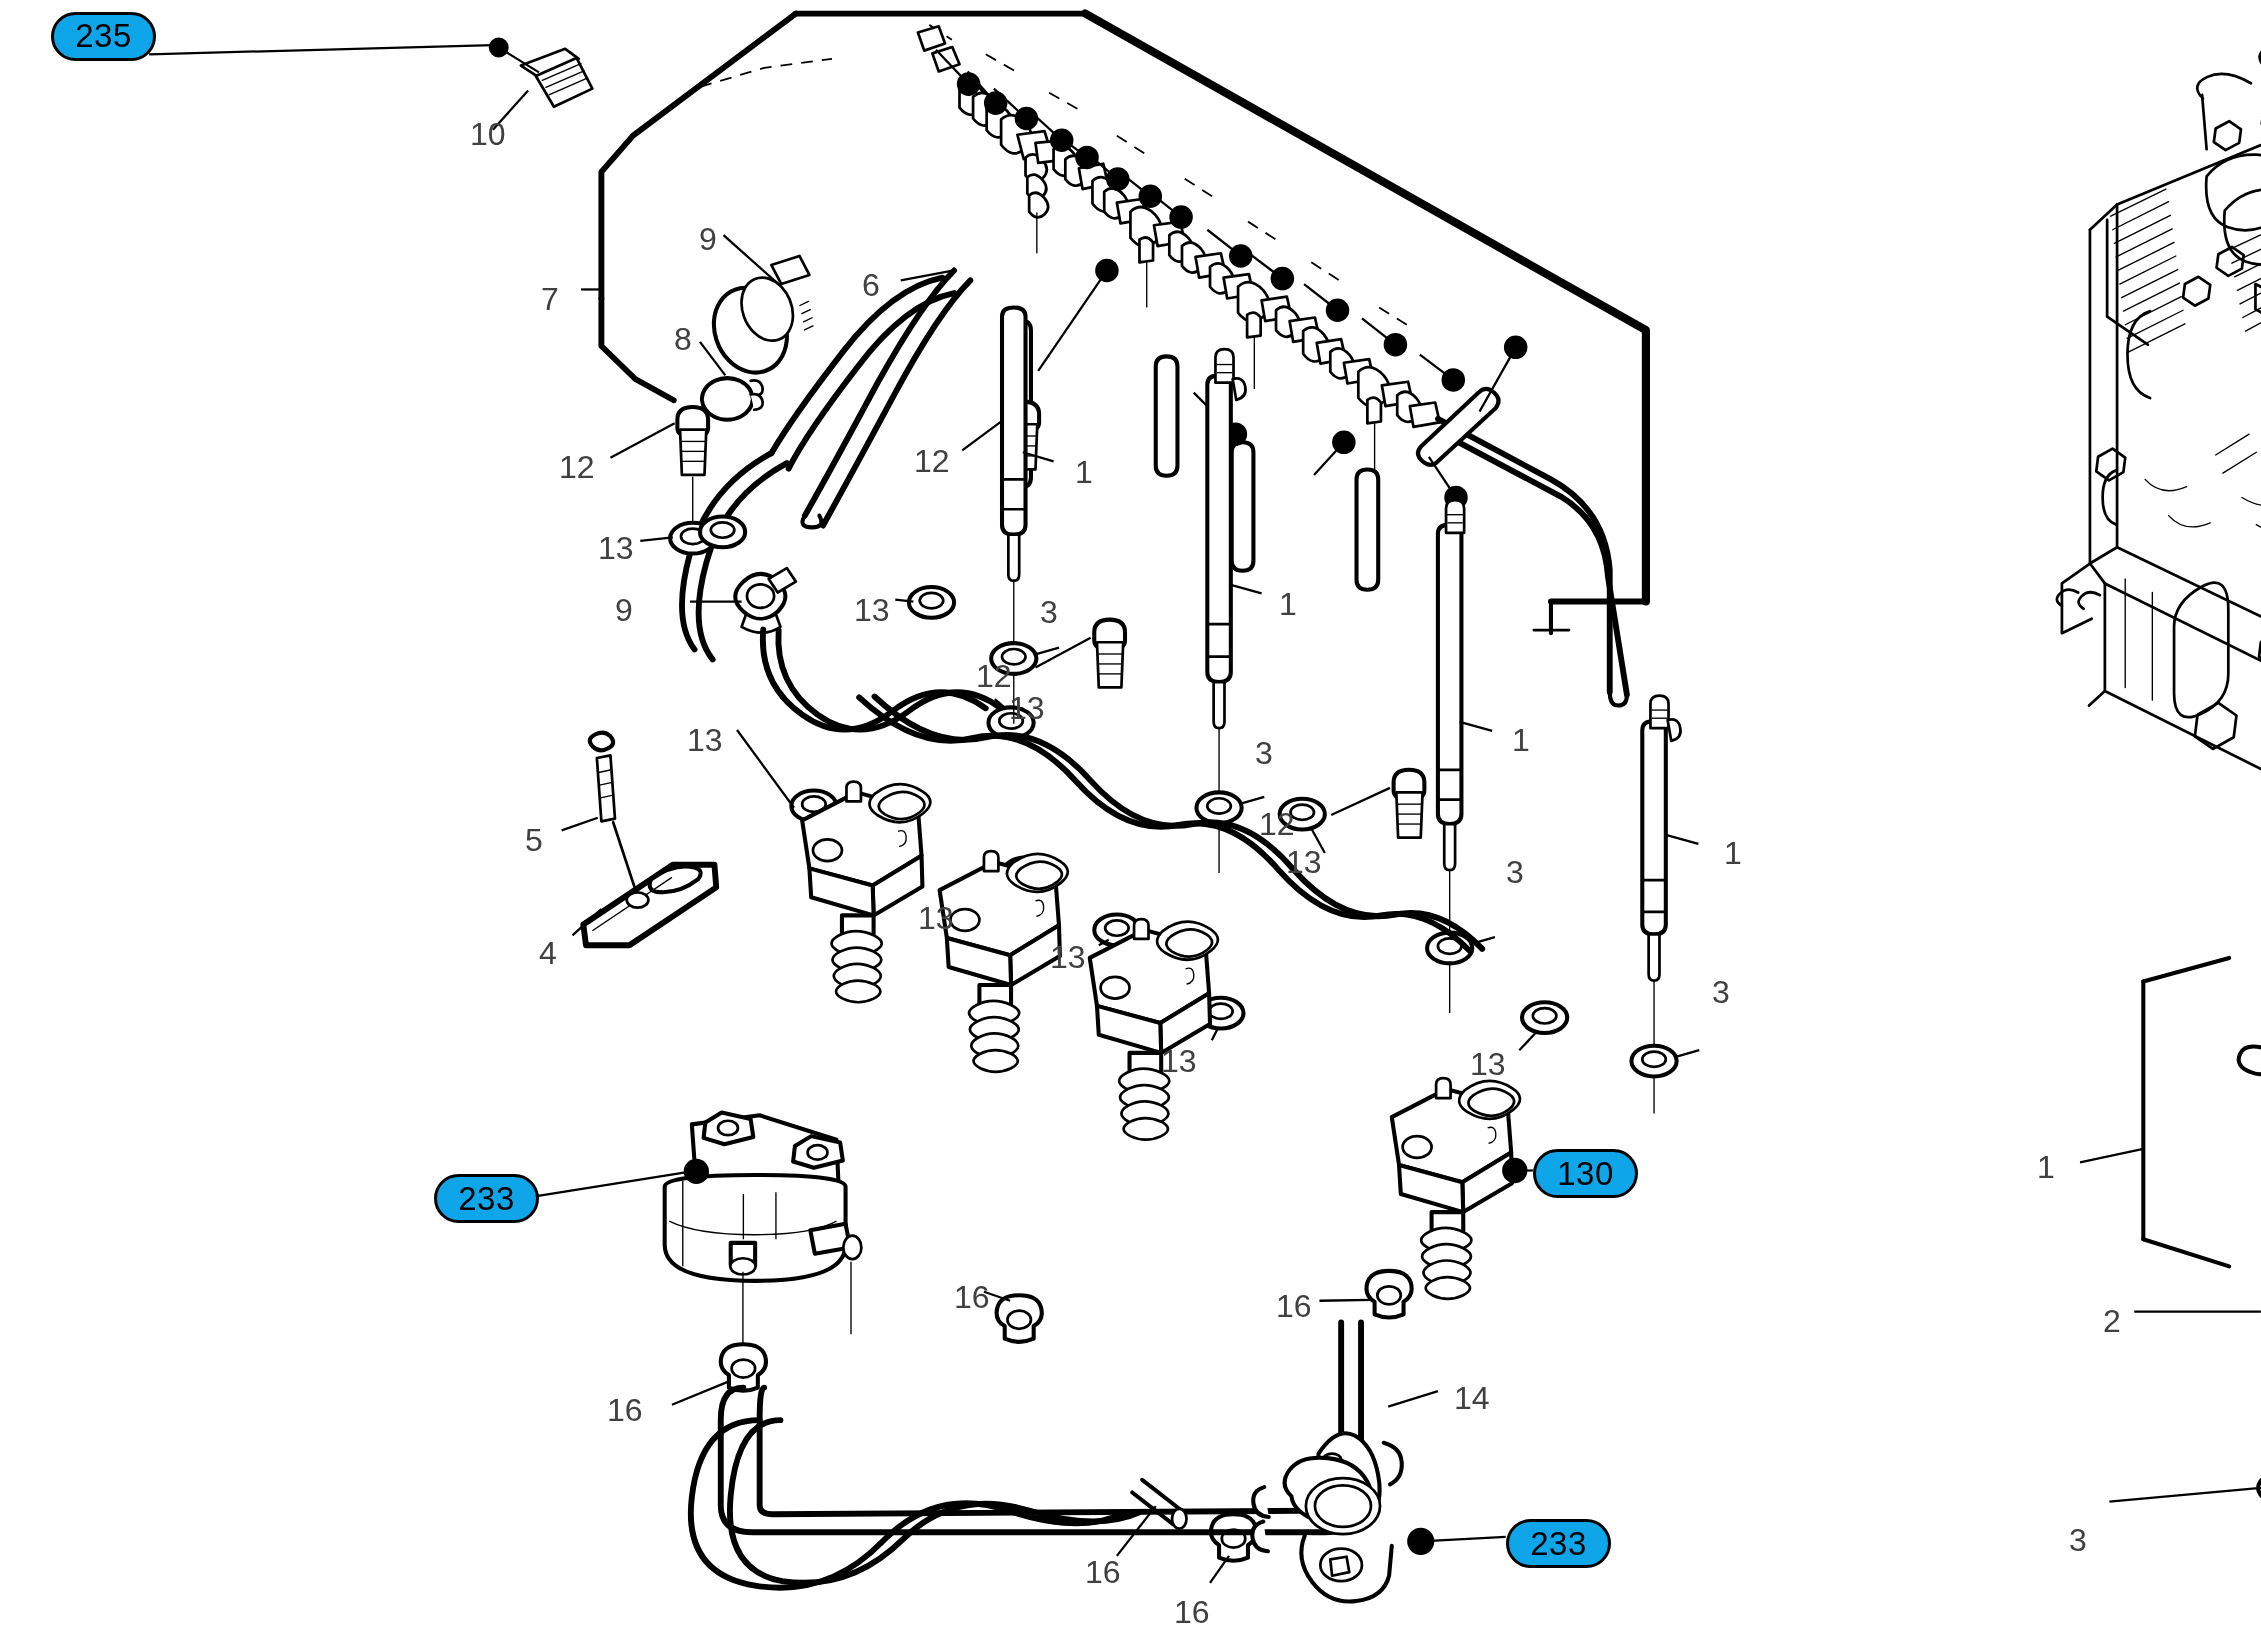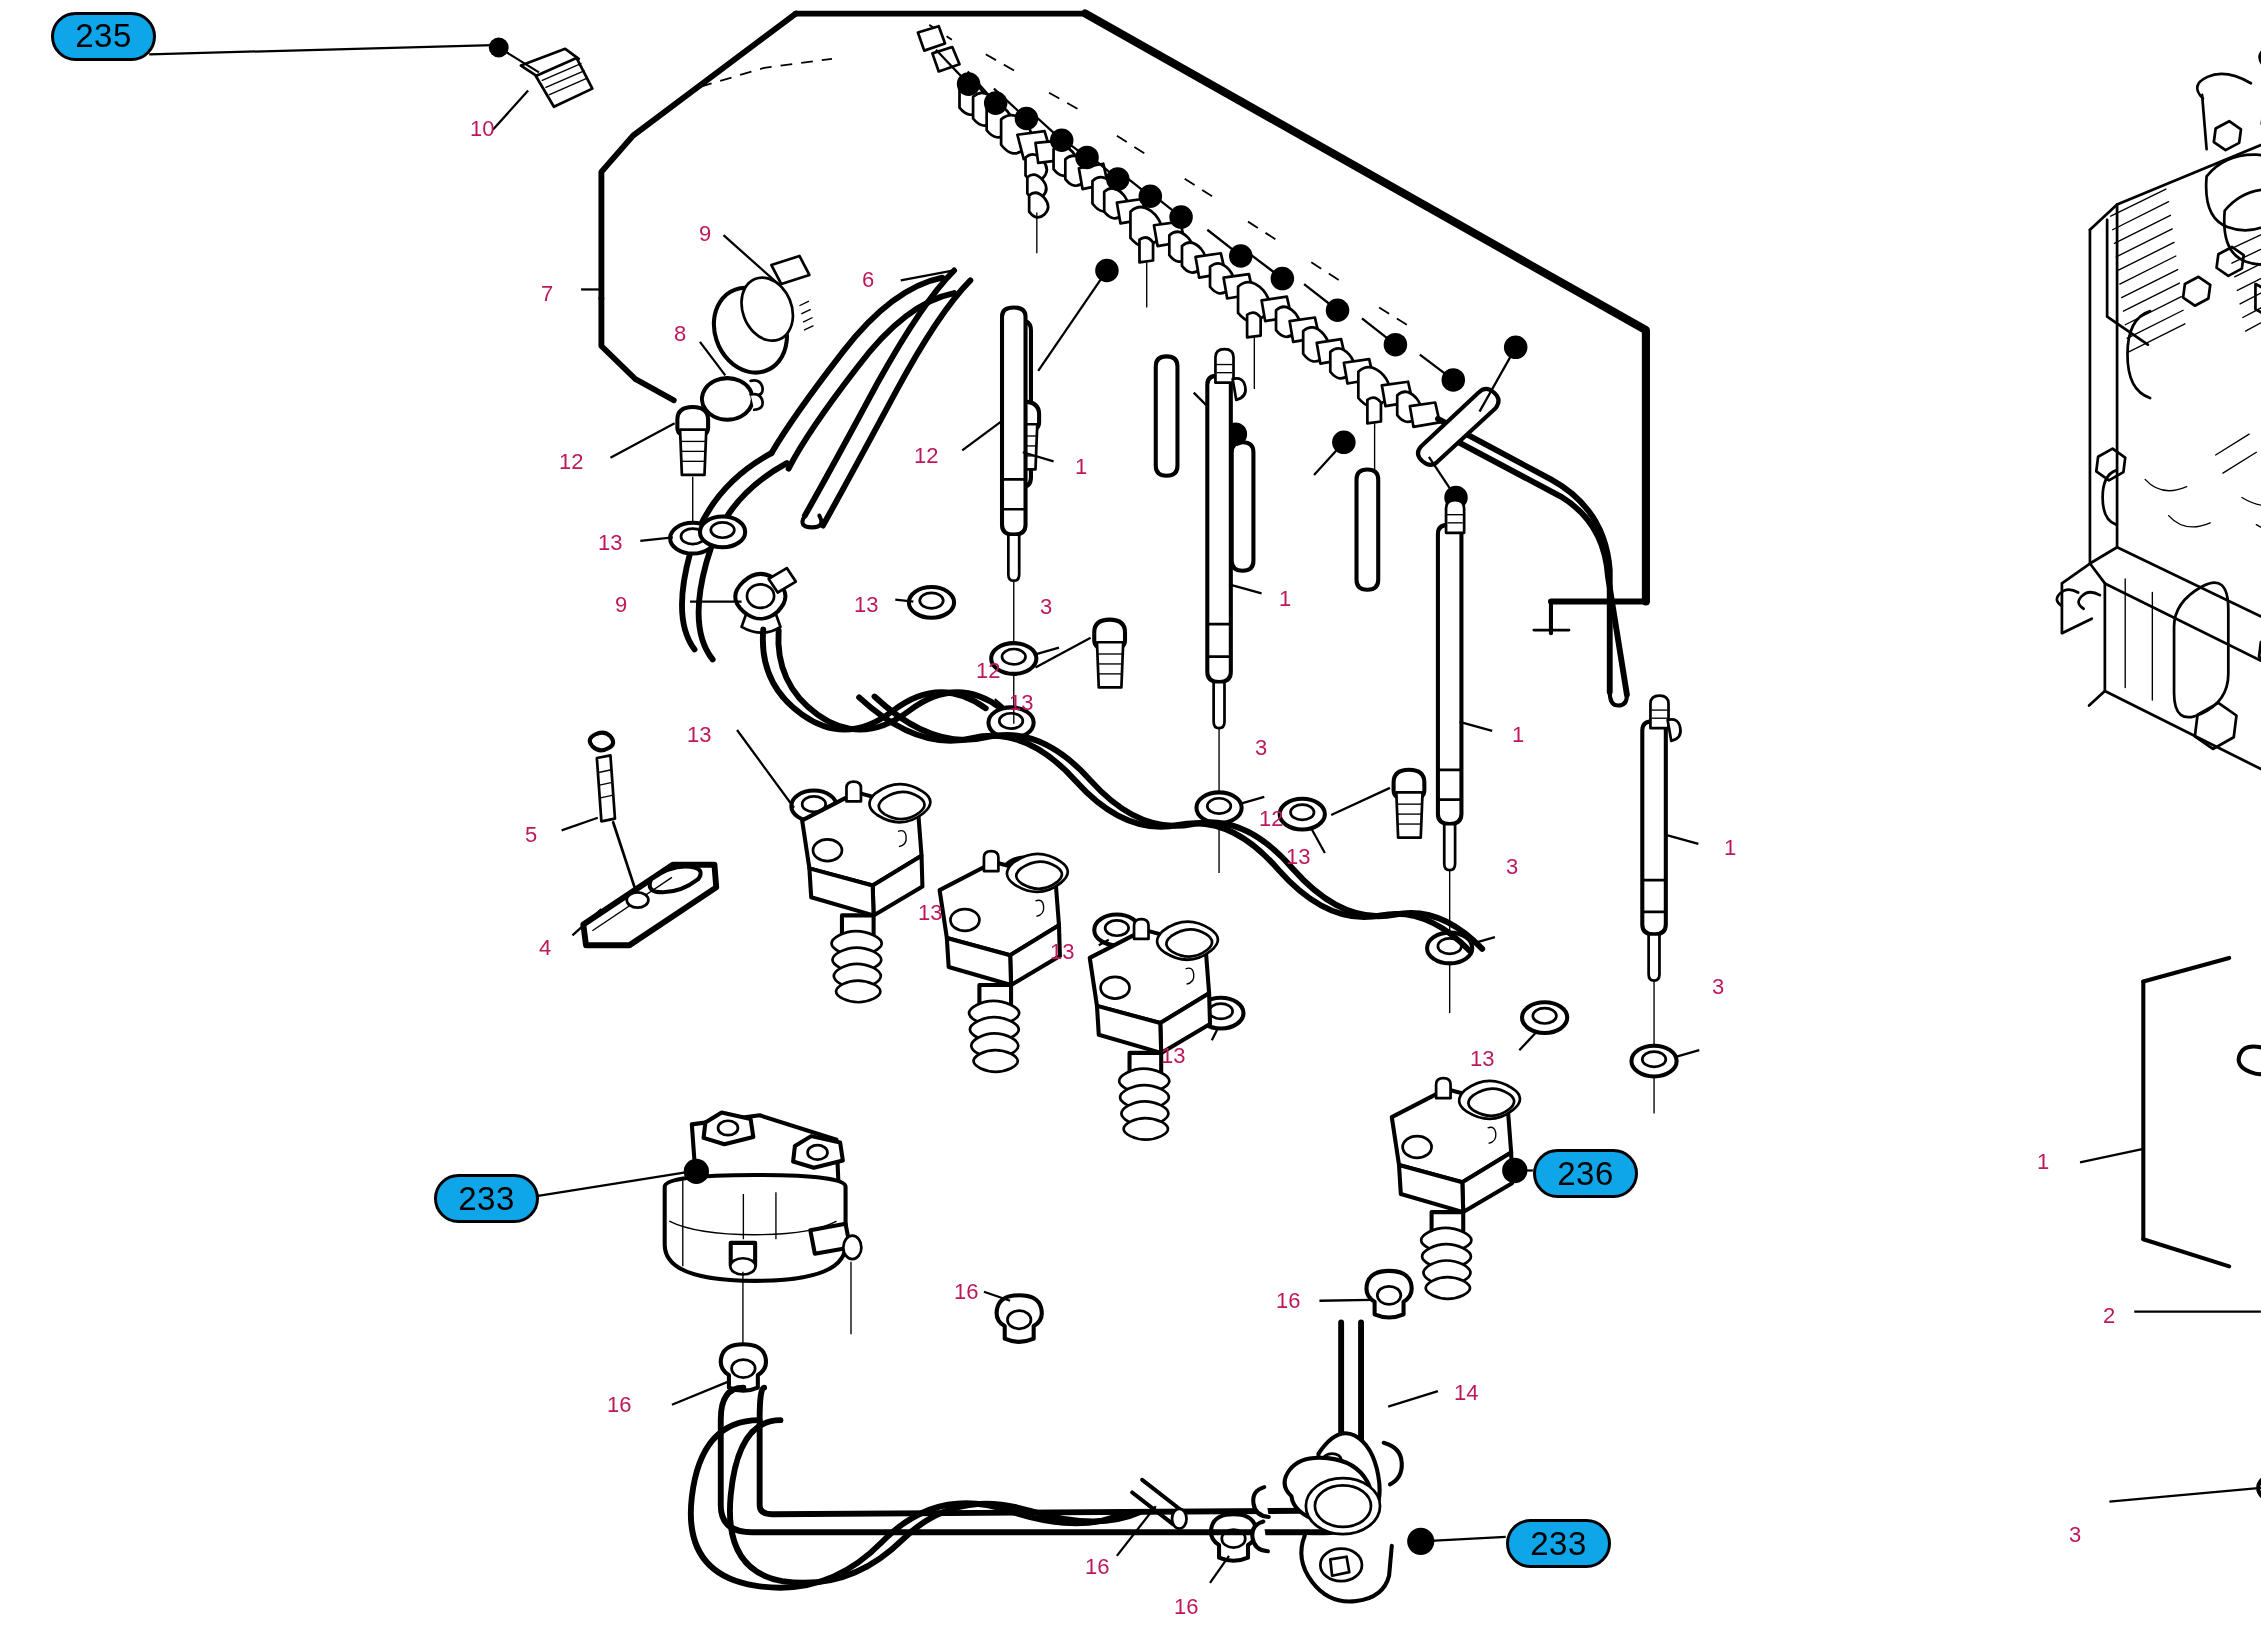--- a/index.html
+++ b/index.html
@@ -9,23 +9,23 @@
     position:relative;
     width:3016px;
     height:1649px;
     background:#ffffff;
     overflow:hidden;
   }
   #art{position:absolute;left:0;top:0;width:3016px;height:1649px;}
   .lbl{
     position:absolute;
     font-family:"Liberation Sans",sans-serif;
-    font-size:22px;
+    font-size:32px;
     line-height:1;
-    color:#be185d;
+    color:#404040;
     white-space:nowrap;
     font-weight:400;
   }
   .callout{
     position:absolute;
     border:3.2px solid #000;
     border-radius:28px;
     background:#0ea5e9;
     height:43px;
     display:flex;
@@ -784,21 +784,21 @@
 
   <div class="callout" style="left:51px;top:11.8px;width:99px;">
     <span>235</span>
   </div>
 
   <div class="callout" style="left:434px;top:1174px;width:99px;">
     <span>233</span>
   </div>
 
   <div class="callout" style="left:1533px;top:1149px;width:99px;">
-    <span>236</span>
+    <span>130</span>
   </div>
 
   <div class="callout" style="left:1506px;top:1519px;width:99px;">
     <span>233</span>
   </div>
 
   <div class="lbl" style="left:470px;top:118px;">10</div>
   <div class="lbl" style="left:541px;top:283px;">7</div>
   <div class="lbl" style="left:699px;top:223px;">9</div>
   <div class="lbl" style="left:862px;top:269px;">6</div>

